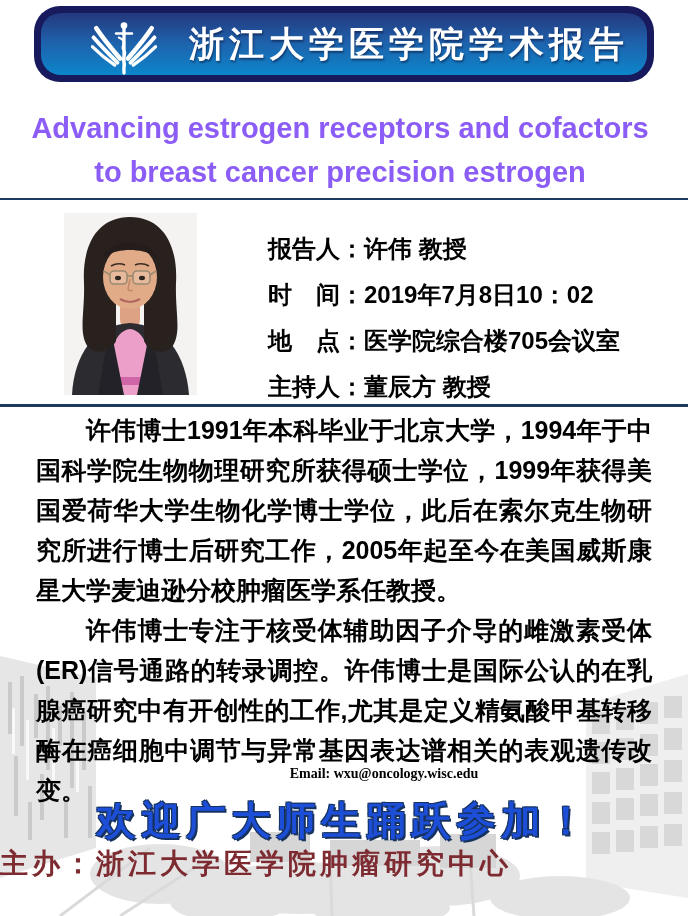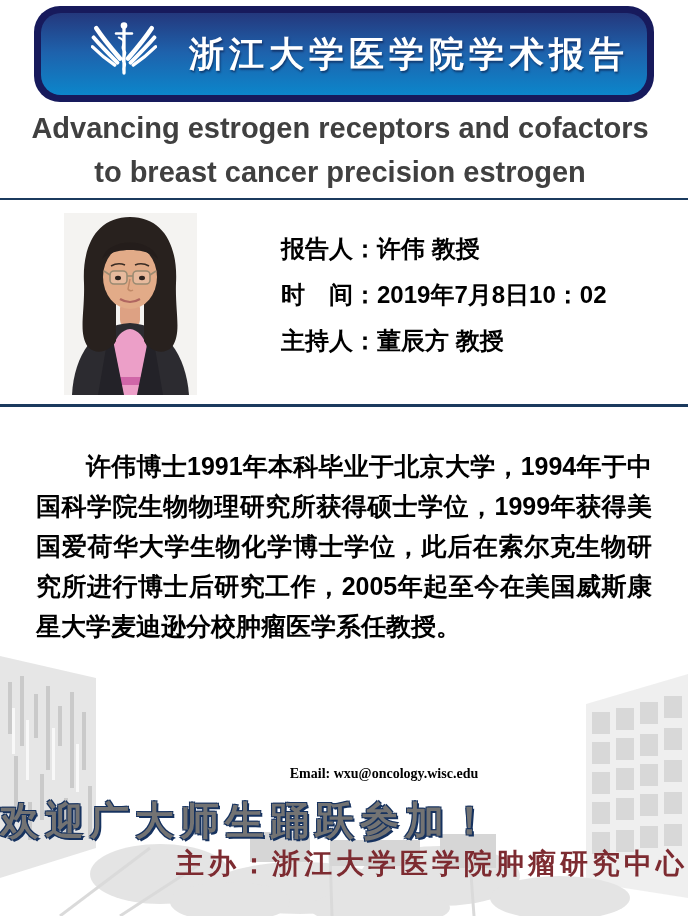--- a/index.html
+++ b/index.html
@@ -4,76 +4,75 @@
 <style>
   html,body{margin:0;padding:0;background:#fff;}
   .poster{
     position:relative;width:688px;height:916px;background:#ffffff;
     overflow:hidden;font-family:"Liberation Sans",sans-serif;
   }
   
   .watermark{position:absolute;left:0;bottom:0;width:688px;height:300px;z-index:0;opacity:.8;}
   
   .banner-outer{
-    position:absolute;left:34px;top:6px;width:620px;height:96px;
+    position:absolute;left:34px;top:6px;width:620px;height:76px;
     background:#171a5c;border-radius:26px;z-index:2;
   }
   .banner-inner{
     position:absolute;left:7px;top:7px;right:7px;bottom:7px;border-radius:20px;
     background:linear-gradient(180deg,#24387d 0%,#1e62ac 48%,#0c86cb 100%);
     display:flex;align-items:center;
   }
   .banner-logo{position:absolute;left:50px;top:6px;width:66px;height:62px;}
   .banner-title{
     position:absolute;left:138px;top:0;right:8px;bottom:0;
     display:flex;align-items:center;justify-content:center;
     color:#ffffff;font-size:35px;font-weight:700;letter-spacing:5px;
     text-shadow:1px 2px 2px rgba(10,20,60,.55);white-space:nowrap;
   }
   
   .main-title{
     position:absolute;left:0;top:106px;width:680px;margin:0;
-    text-align:center;color:#404040;font-size:29px;font-weight:700;line-height:44px;
+    text-align:center;color:#8b5cf6;font-size:29px;font-weight:700;line-height:44px;
     z-index:2;
   }
   
   .divider{position:absolute;left:0;width:688px;background:#1b3a5e;z-index:2;}
   .divider1{top:198px;height:2px;}
   .divider2{top:404px;height:3px;}
   
   .photo{
     position:absolute;left:64px;top:213px;width:133px;height:182px;
     background:#f4f3f1;z-index:2;overflow:hidden;
   }
   
   .info{
     position:absolute;left:268px;top:226px;z-index:2;
-    color:#000;font-size:24px;font-weight:700;line-height:46px;white-space:nowrap;margin-left:13px;
+    color:#000;font-size:24px;font-weight:700;line-height:46px;white-space:nowrap;
   }
   
   .bio{
     position:absolute;left:36px;top:410px;width:616px;z-index:2;
     color:#000;font-size:25px;font-weight:700;line-height:40px;
     text-align:justify;
-    margin-top:36px;
   }
   .bio p{margin:0;text-indent:2em;}
   
   .email{
     position:absolute;left:0;top:766px;width:688px;text-align:center;z-index:2;
     color:#000;font-size:14px;font-weight:700;font-family:"Liberation Serif",serif;padding-left:40px;
   }
   .welcome{
-    position:absolute;left:0;top:794px;width:688px;text-align:left;z-index:2;
-    color:#737373;font-size:39px;font-weight:700;letter-spacing:6px;
+    position:absolute;left:0;top:794px;width:688px;text-align:center;z-index:2;
+    color:#1d4ed8;font-size:39px;font-weight:700;letter-spacing:6px;
     text-shadow:2px 2px 0 #16325f,-1px -1px 0 #16325f,1px -1px 0 #16325f,-1px 1px 0 #16325f;
     white-space:nowrap;
   }
   .organizer{
-    position:absolute;left:0;top:845px;width:688px;text-align:right;z-index:2;
+    position:absolute;left:0;top:845px;width:688px;text-align:left;z-index:2;
     color:#7d2b31;font-size:28px;font-weight:700;letter-spacing:4px;white-space:nowrap;
   }
 </style>
 </head>
 <body>
 
 <div class="poster">
 
   <svg class="watermark" viewBox="0 0 688 300" preserveAspectRatio="none">
 
@@ -206,26 +205,28 @@
       <ellipse cx="78" cy="65" rx="3" ry="2.2" fill="#2e2420"></ellipse>
 
       <path d="M66,66 L64,76 Q66,79 69,77" stroke="#c08967" stroke-width="1.4" fill="none"></path>
       <path d="M56,86 Q66,92 76,86" stroke="#b06660" stroke-width="2.2" fill="none"></path>
     </svg>
   </div>
 
   <div class="info">
     <div>报告人：许伟 教授</div>
     <div>时　间：2019年7月8日10：02</div>
+    <div>地　点：医学院综合楼705会议室</div>
     <div>主持人：董辰方 教授</div>
   </div>
 
   <div class="divider divider2"></div>
 
   <div class="bio">
     <p>许伟博士1991年本科毕业于北京大学，1994年于中国科学院生物物理研究所获得硕士学位，1999年获得美国爱荷华大学生物化学博士学位，此后在索尔克生物研究所进行博士后研究工作，2005年起至今在美国威斯康星大学麦迪逊分校肿瘤医学系任教授。</p>
+    <p>许伟博士专注于核受体辅助因子介导的雌激素受体(ER)信号通路的转录调控。许伟博士是国际公认的在乳腺癌研究中有开创性的工作,尤其是定义精氨酸甲基转移酶在癌细胞中调节与异常基因表达谱相关的表观遗传改变。</p>
   </div>
 
   <div class="email">Email: wxu@oncology.wisc.edu</div>
   <div class="welcome">欢迎广大师生踊跃参加！</div>
   <div class="organizer">主办：浙江大学医学院肿瘤研究中心</div>
 
 </div>
 
 </body></html>

